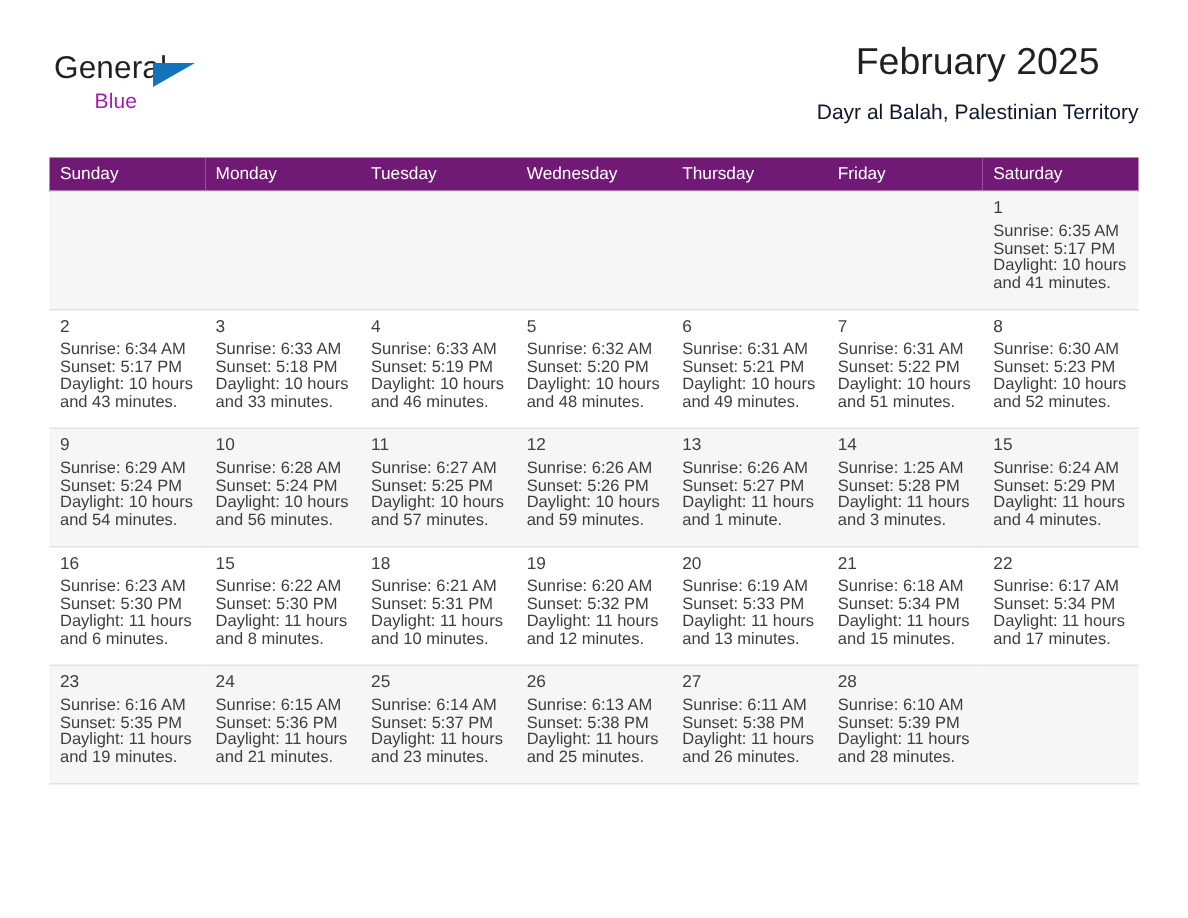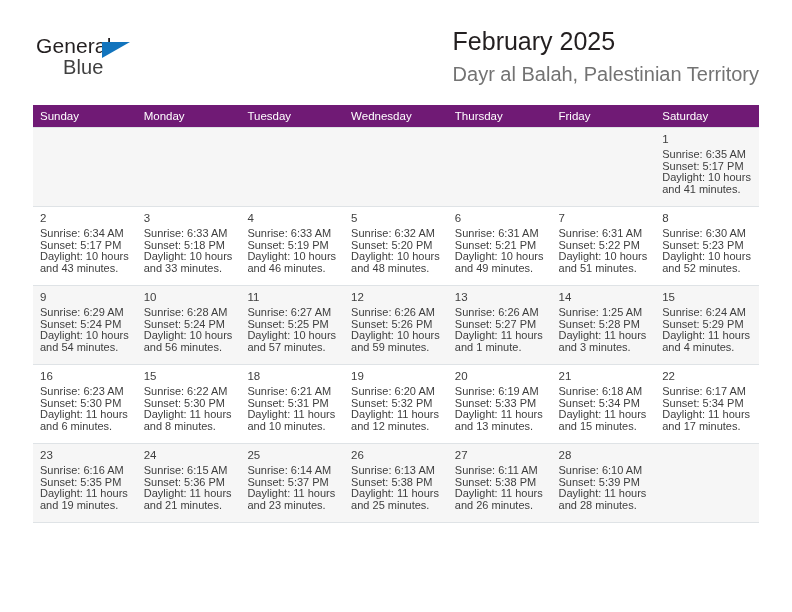--- a/index.html
+++ b/index.html
@@ -41,51 +41,51 @@
     top: 0px;
     font-size: 21px;
     color: #231f20;
     letter-spacing: 0.1px;
     line-height: 24px;
   }
   .brand-blue {
     position: absolute;
     left: 30px;
     top: 21px;
-    font-size: 20px;
-    color: #404040;
+    font-size: 14px;
+    color: #a21caf;
     letter-spacing: 0.1px;
     line-height: 24px;
   }
   .brand-flag {
     position: absolute;
     left: 69px;
     top: 8px;
     width: 0;
     height: 0;
     border-left: 28px solid #1274bd;
     border-bottom: 16px solid transparent;
   }
 
   .title-wrap {
     position: absolute;
     right: 0;
     top: 0;
-    text-align: left;
+    text-align: center;
   }
   .cal-title {
     font-size: 25px;
     color: #231f20;
     line-height: 30px;
     white-space: nowrap;
   }
   .cal-subtitle {
     margin-top: 9px;
-    font-size: 20px;
-    color: #737373;
+    font-size: 14px;
+    color: #0f172a;
     line-height: 18px;
     white-space: nowrap;
   }
 
   
   .calendar {
     position: absolute;
     left: 33px;
     top: 105px;
     width: 726px;

